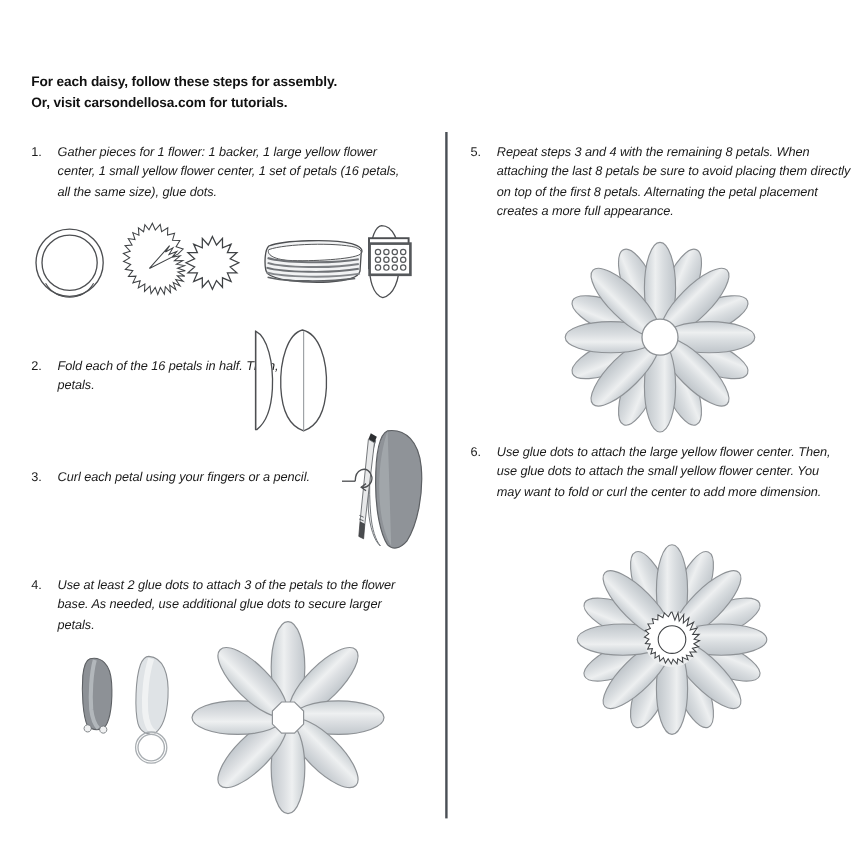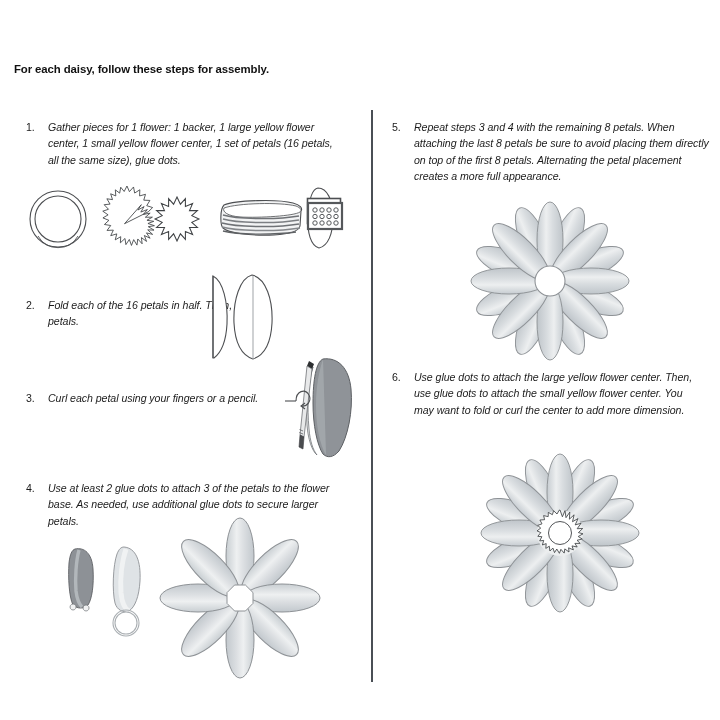--- a/index.html
+++ b/index.html
@@ -16,21 +16,21 @@
     overflow: hidden;
   }
   .page {
     position: absolute;
     inset: 0;
   }
 
   
   .heading {
     position: absolute;
-    left: 14px;
+    left: 26px;
     top: 61px;
     font-size: 11.4px;
     font-weight: bold;
     line-height: 16.5px;
     letter-spacing: -0.1px;
     color: #111111;
   }
   .heading div { white-space: nowrap; }
 
   
@@ -79,20 +79,21 @@
   #ill-flower16     { left: 468px; top: 205px; }
   #ill-flower-final { left: 478px; top: 455px; }
 </style>
 </head>
 <body>
 
 <div class="page">
 
   <div class="heading">
     <div>For each daisy, follow these steps for assembly.</div>
+    <div>Or, visit carsondellosa.com for tutorials.</div>
   </div>
 
   <div class="divider"></div>
 
   <div class="step s1">
     <div class="num">1.</div>
     <div class="body">Gather pieces for 1 flower: 1 backer, 1 large yellow flower center, 1 small yellow flower center, 1 set of petals (16 petals, all the same size), glue dots.</div>
   </div>
 
   <div class="ill" id="ill-parts">

